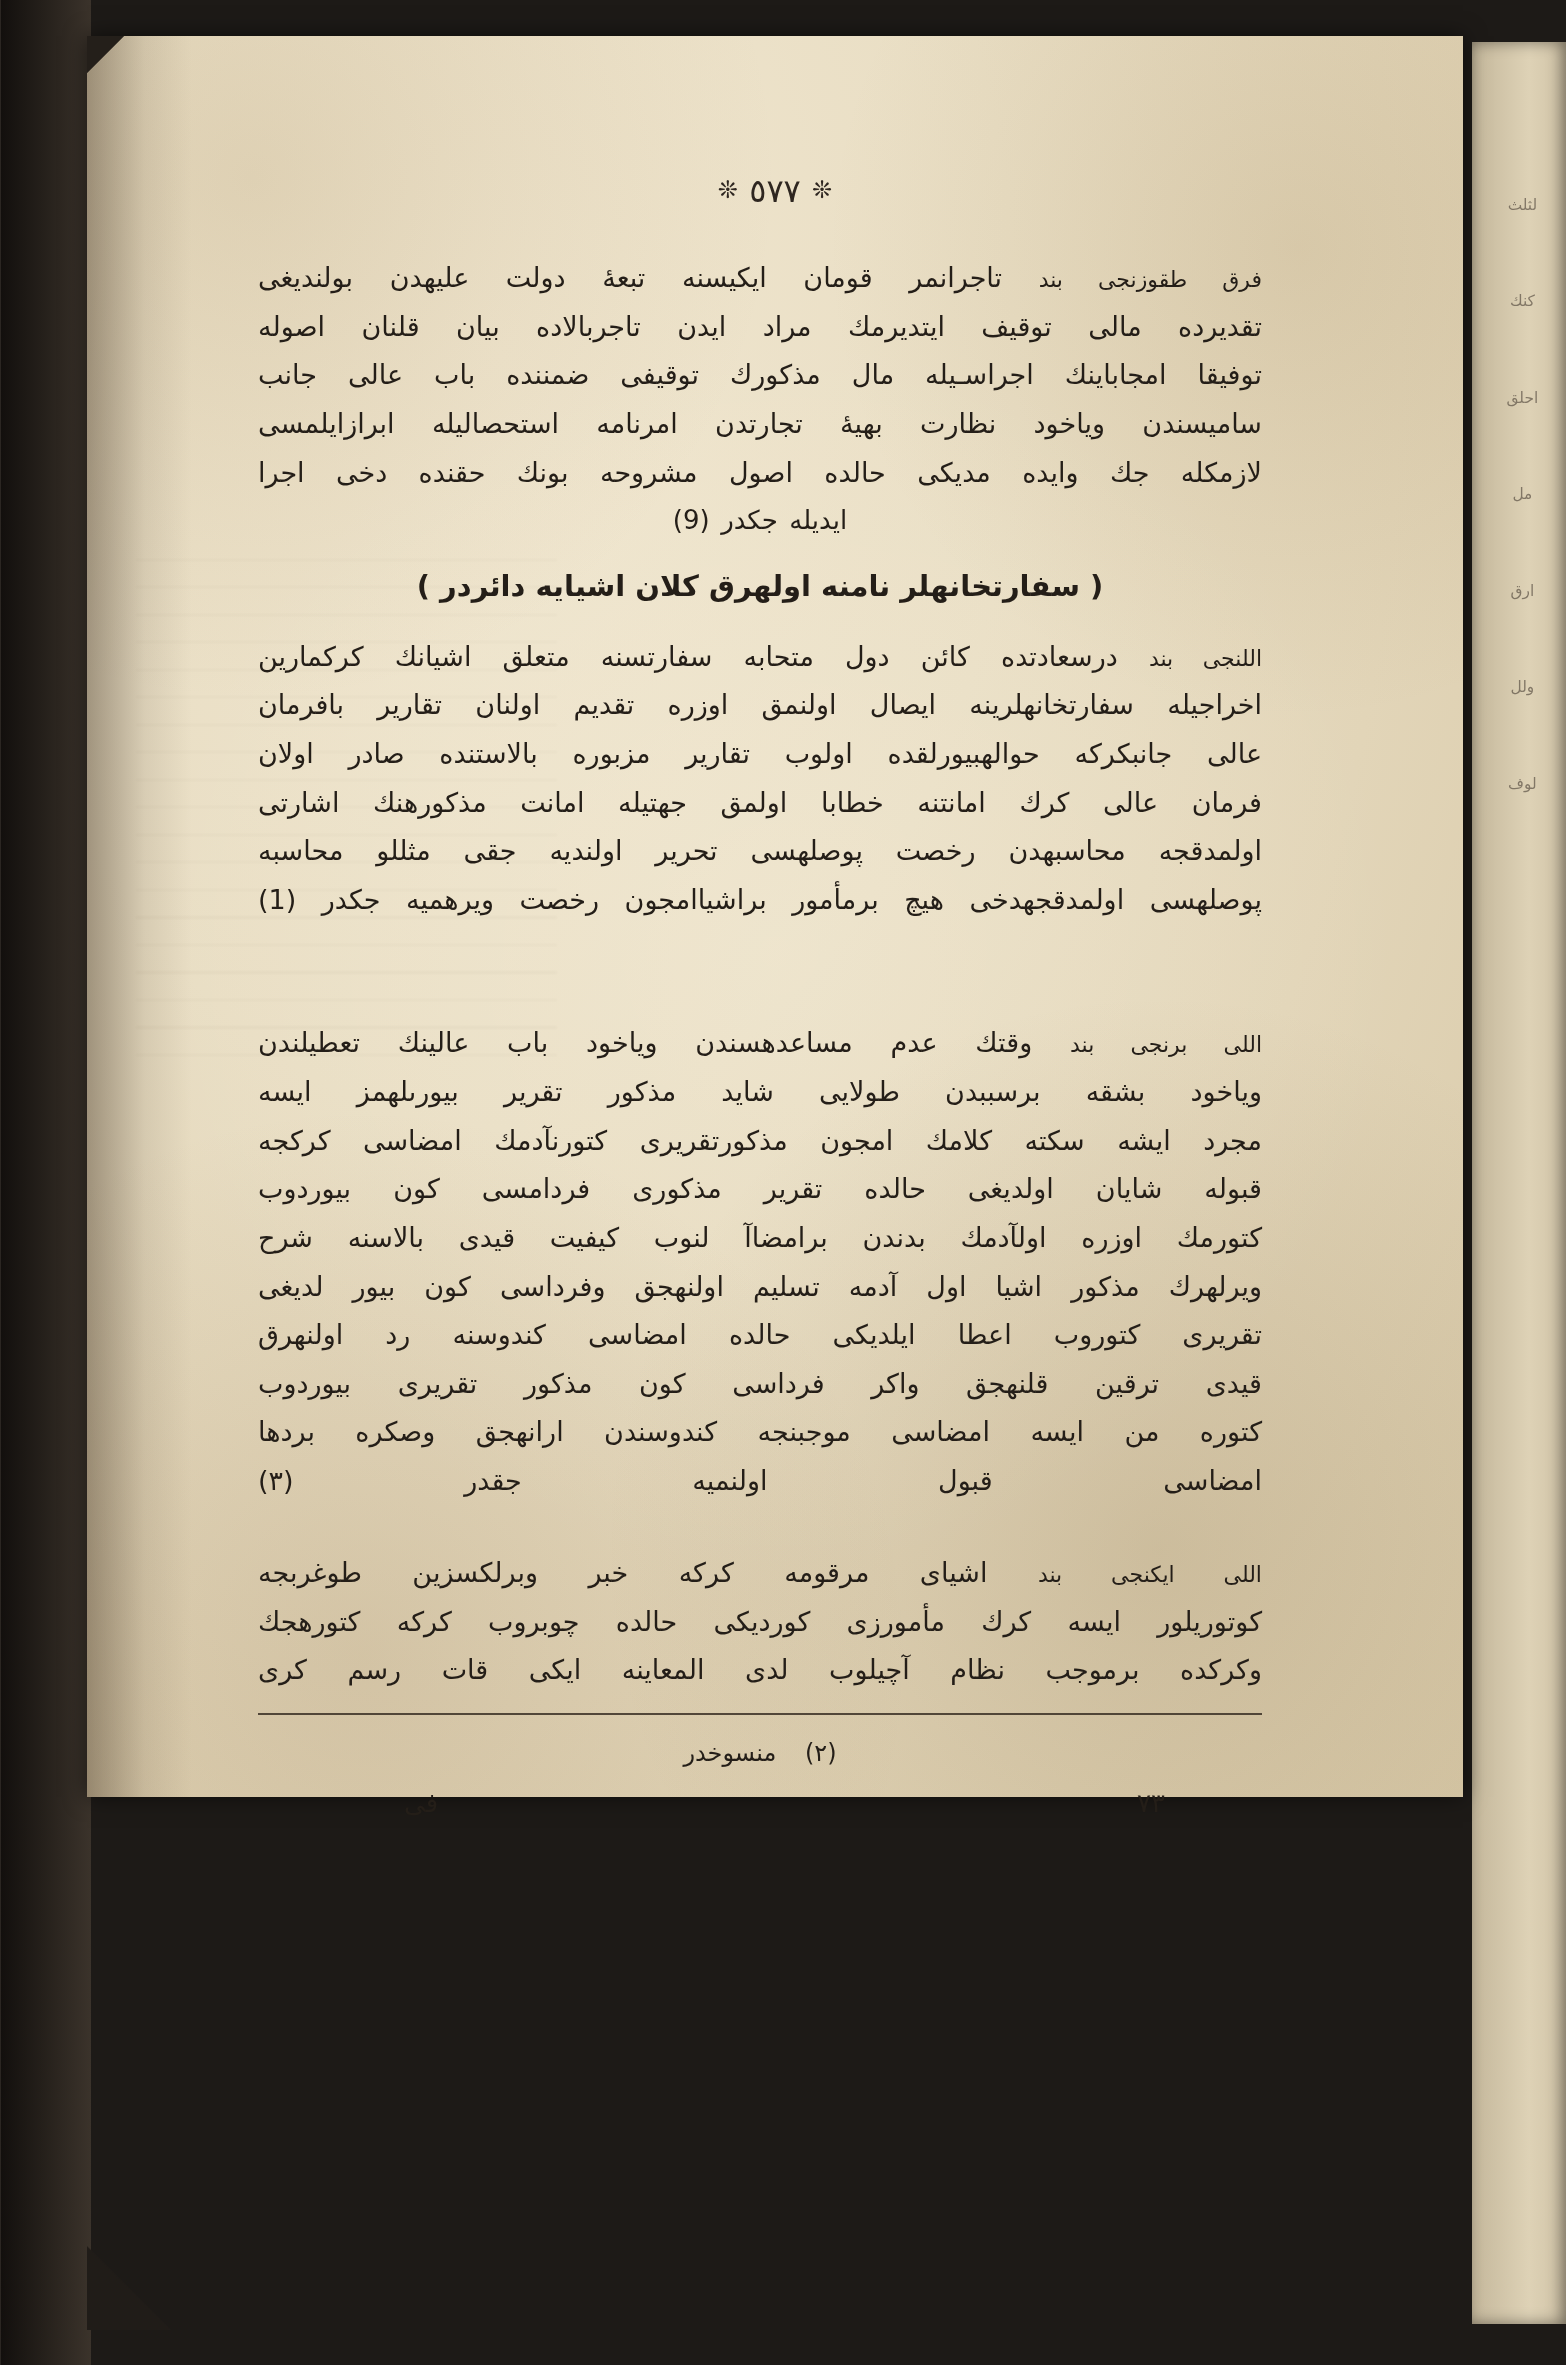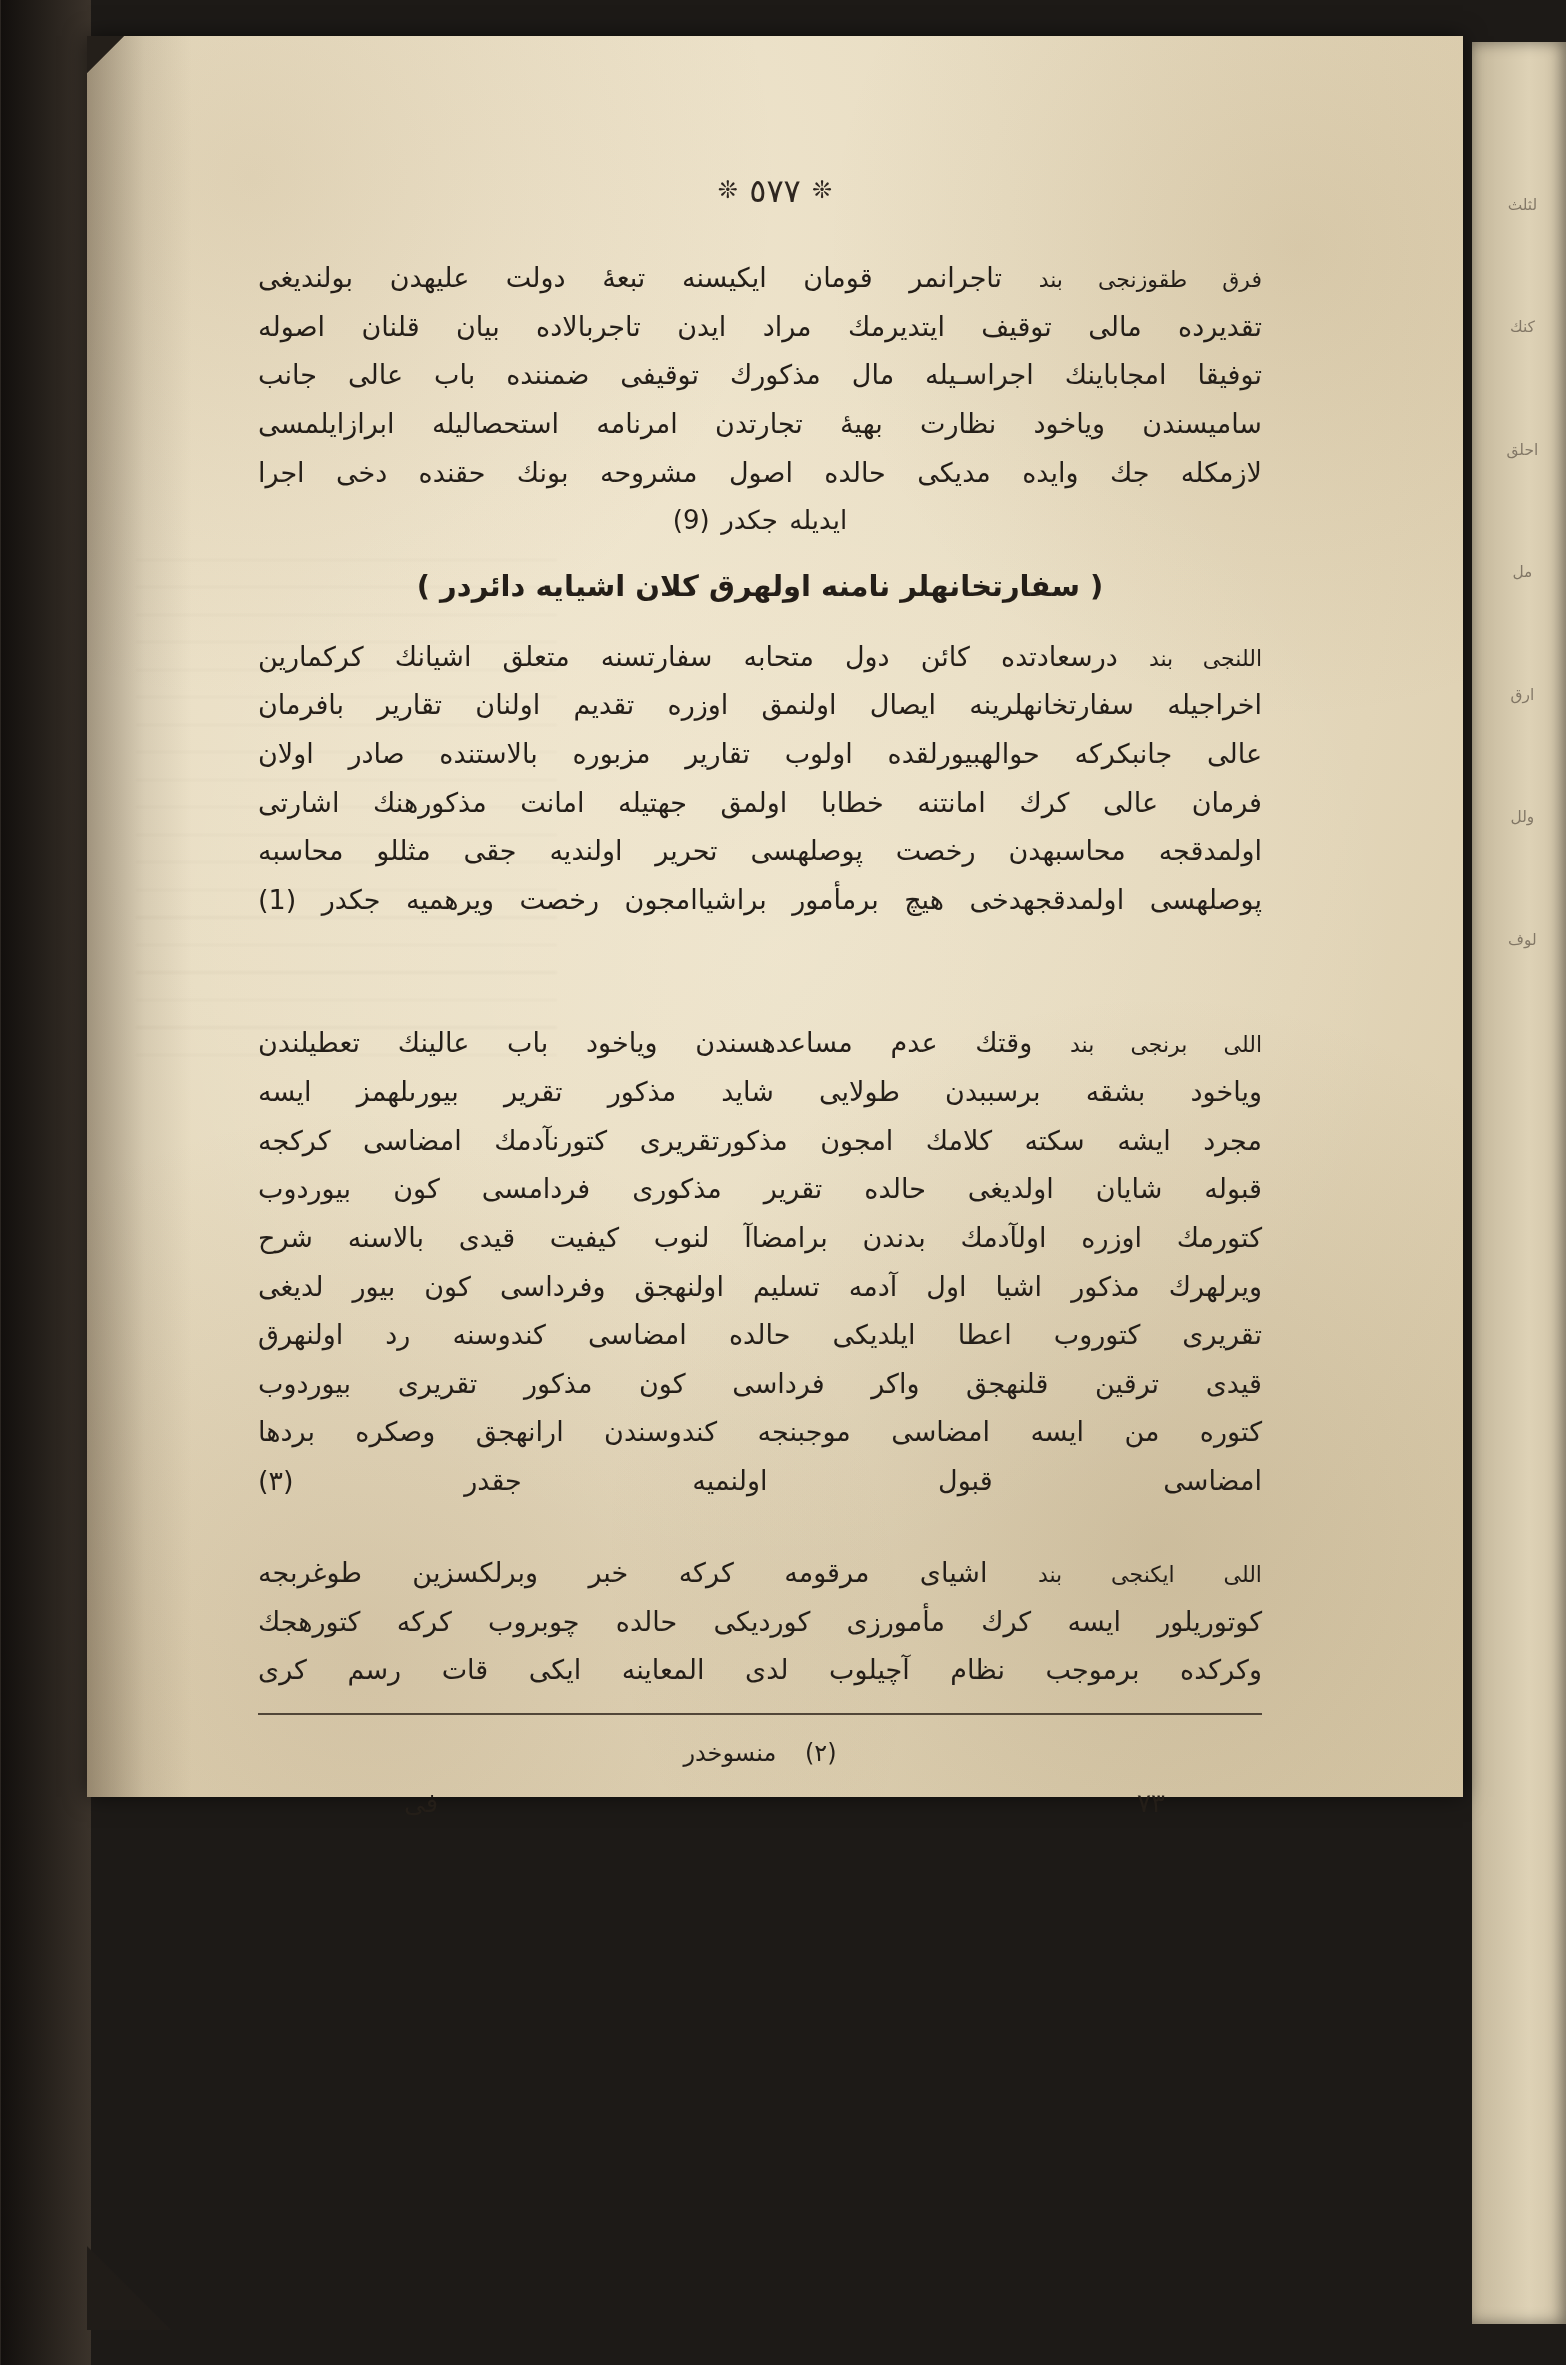--- a/index.html
+++ b/index.html
@@ -37,21 +37,21 @@
     width: 95px; height: 2282px;
     background: linear-gradient(270deg, #cfc2a6 0%, #ded2b6 40%, #c4b79b 100%);
     box-shadow: -4.9px 0 14.6px rgba(0,0,0,0.45) inset;
   }
   .facing-page .facing-marks {
     position: absolute;
     right: 14.6px; top: 154px;
     width: 60px;
     display: flex;
     flex-direction: column;
-    gap: 104px;
+    gap: 78px;
     opacity: 0.55;
     font-size: 15.4px;
     color: #3a3028;
     text-align: center;
     line-height: 1.2;
   }
 
   
   .leaf {
     position: absolute;

